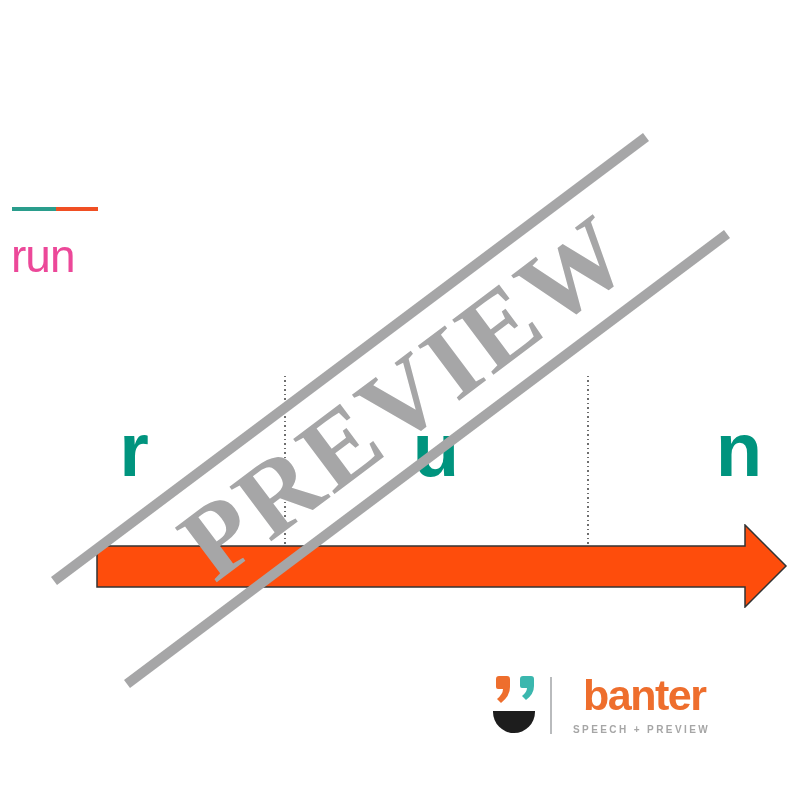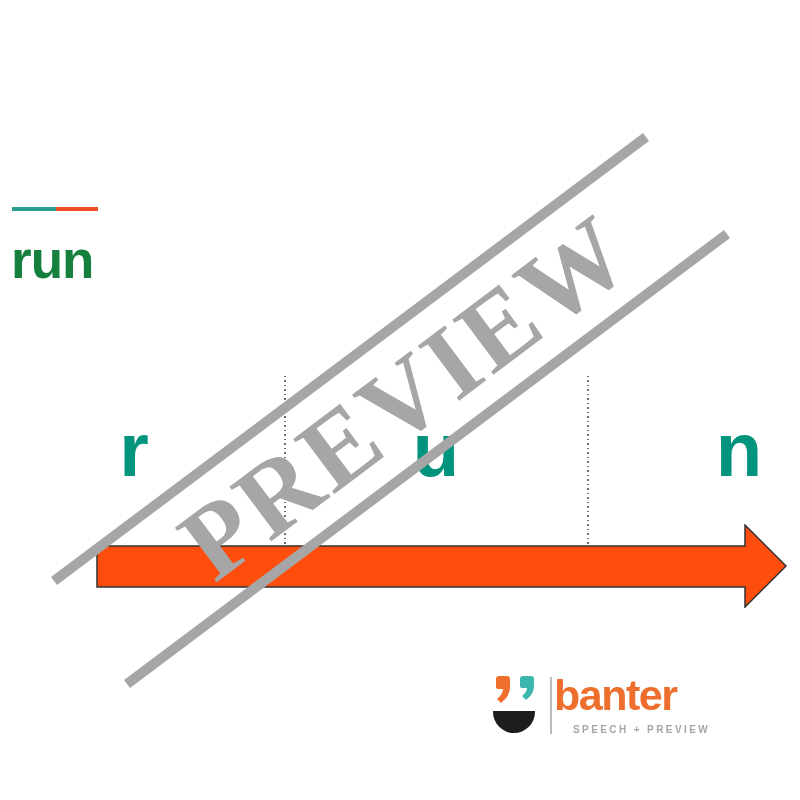--- a/index.html
+++ b/index.html
@@ -9,21 +9,21 @@
     background:#ffffff; overflow:hidden;
     font-family:"Liberation Sans", sans-serif;
   }
 
   
   .accent-bar { position:absolute; left:12px; top:207px; width:86px; height:4px; display:flex; }
   .accent-teal   { width:44px; height:4px; background:#2A9D8C; }
   .accent-orange { width:42px; height:4px; background:#F04F23; }
   .word-label {
     position:absolute; left:11px; top:229px;
-    font-size:53px; font-weight:bold; color:#15803d; letter-spacing:-1px;
+    font-size:46px; font-weight:normal; color:#ec4899; letter-spacing:-1px;
   }
 
   
   .big-letter {
     position:absolute; top:412px; transform:translateX(-50%);
     font-size:76px; font-weight:bold; color:#00947E; line-height:1;
   }
   .letter-pos-0 { left:134px; }
   .letter-pos-1 { left:436px; }
   .letter-pos-2 { left:739px; }
@@ -56,21 +56,21 @@
 
   
   .logo { position:absolute; left:492px; top:674px; width:230px; height:70px; }
   .logo-quotes { position:absolute; left:2px; top:2px; }
   .logo-bowl {
     position:absolute; left:1px; top:37px; width:42px; height:22px;
     background:#1D1D1D; border-radius:0 0 21px 21px;
   }
   .logo-divider { position:absolute; left:58px; top:3px; width:2px; height:57px; background:#B9BBBD; }
   .brand-name {
-    position:absolute; left:62px; top:0px;
+    position:absolute; left:91px; top:0px;
     font-size:43px; font-weight:bold; color:#EE6E2D; letter-spacing:-1.5px; line-height:1;
   }
   .brand-tagline {
     position:absolute; left:81px; top:50px;
     font-size:10px; font-weight:bold; color:#A6A6A6; letter-spacing:2.4px; white-space:nowrap;
   }
 </style>
 </head>
 <body>
 

